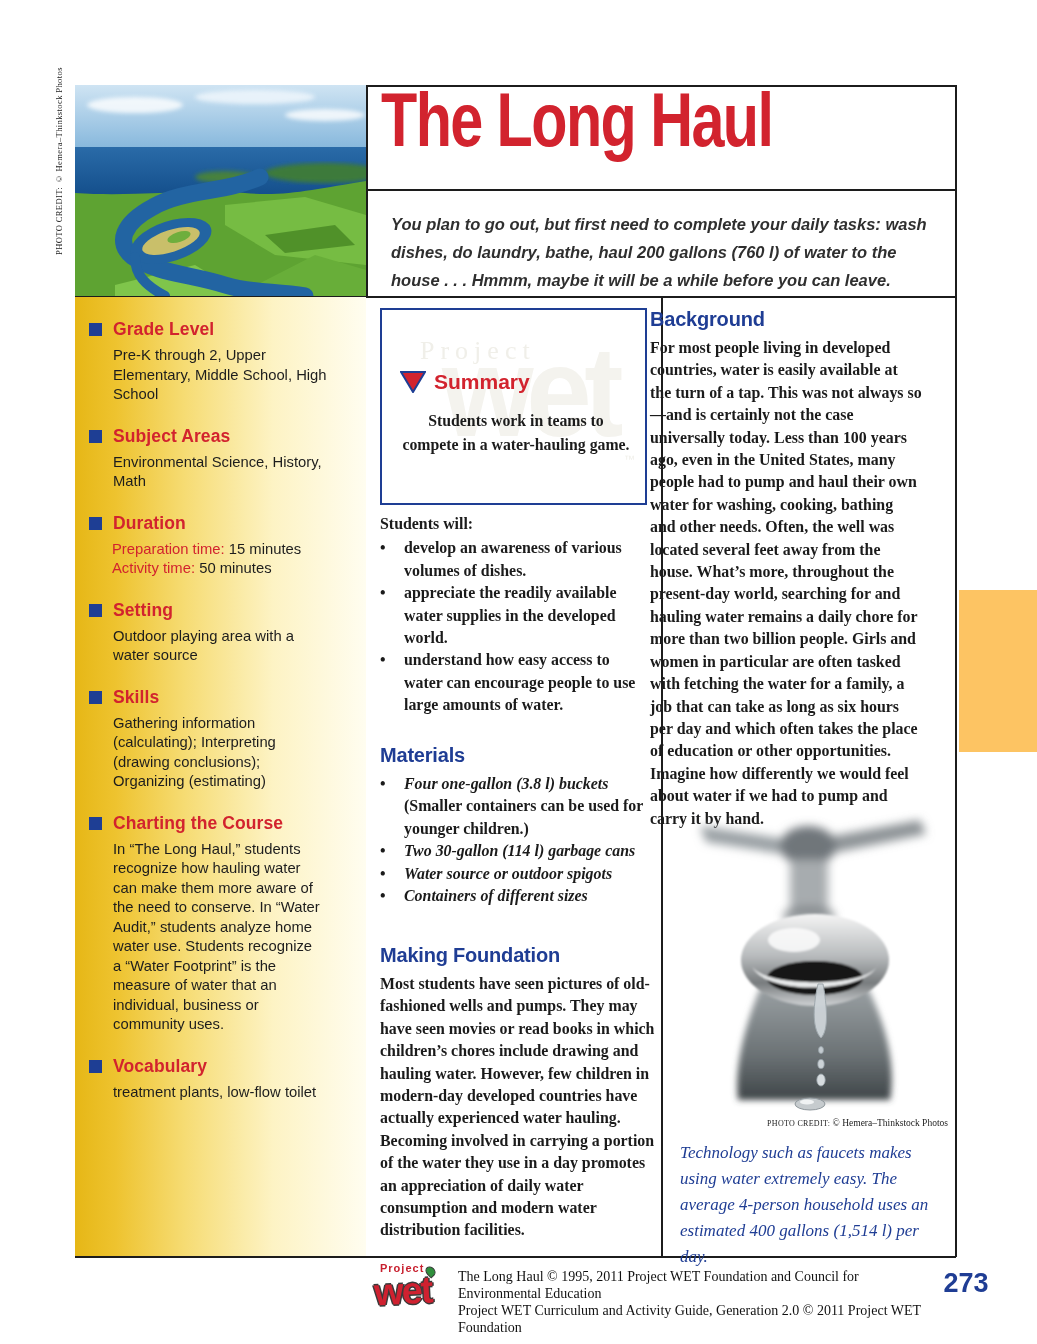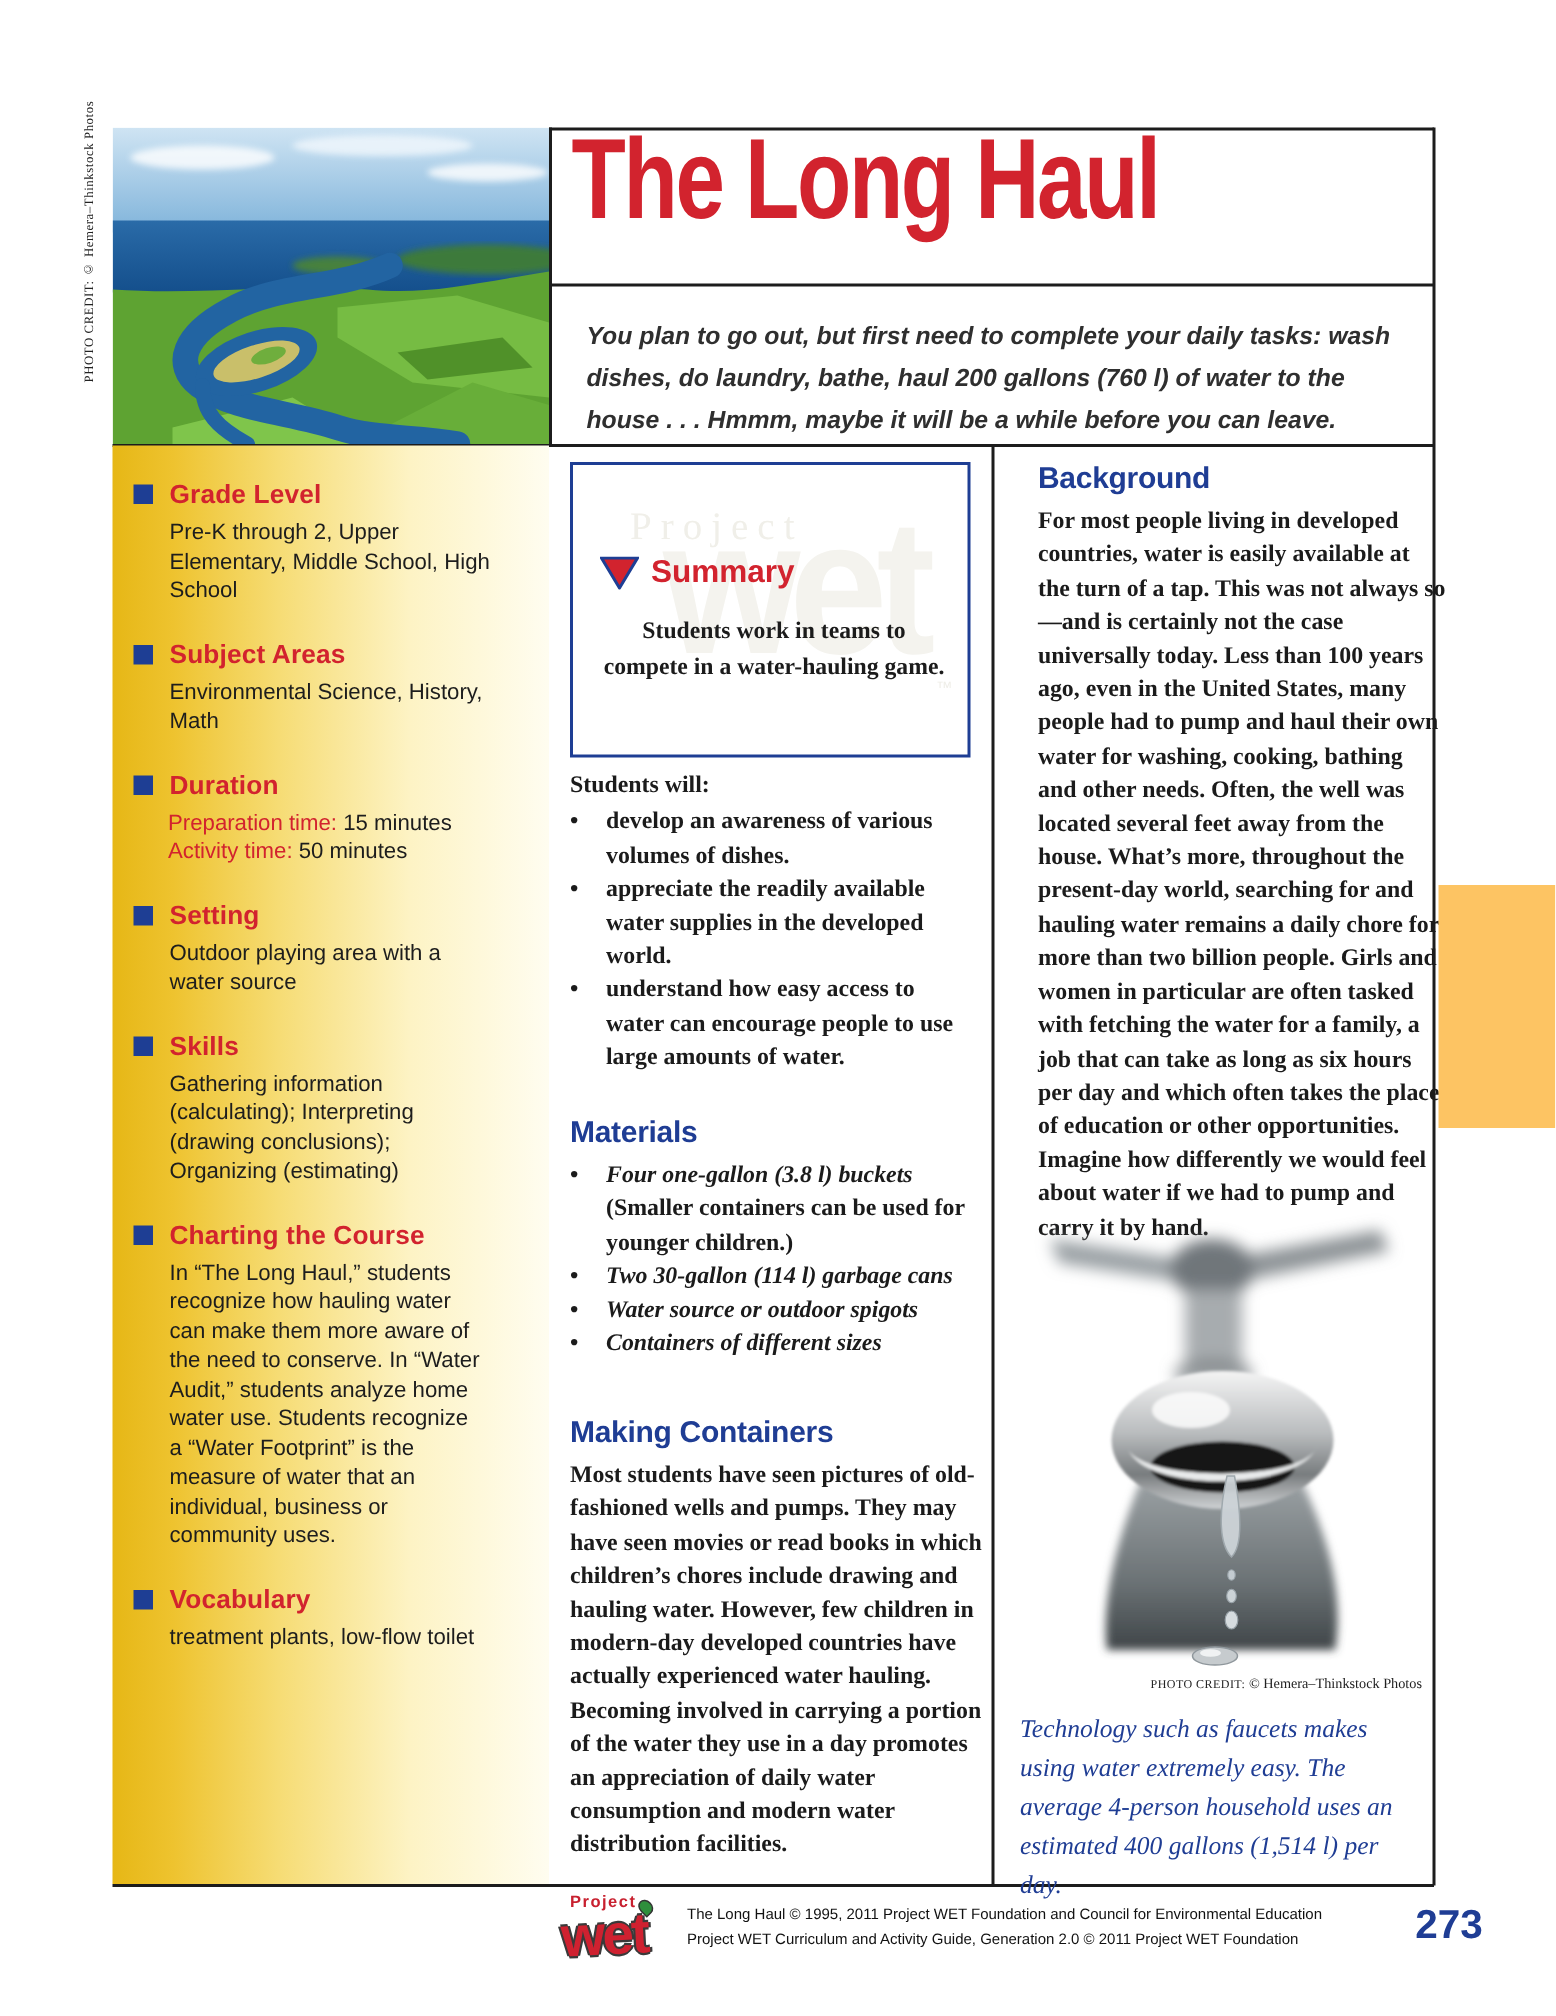--- a/index.html
+++ b/index.html
@@ -81,21 +81,21 @@
   .sum-head { position: absolute; left: 18px; top: 60px; display: flex; align-items: center; }
   .sum-title { color: #d2232e; font-size: 21px; font-weight: bold; margin-left: 8px; }
   .sum-body {
     position: absolute; left: 20px; top: 99px; width: 228px;
     font-weight: bold; font-size: 15.8px; line-height: 24px; text-align: center;
   }
 
   .objectives { left: 380px; top: 513px; width: 272px; }
   .materials  { left: 380px; top: 744px; width: 276px; }
   .making     { left: 380px; top: 944px; width: 278px; }
-  .bg-col     { left: 692px; top: 308px; width: 272px; }
+  .bg-col     { left: 650px; top: 308px; width: 272px; }
 
   .body-text { font-size: 15.9px; line-height: 22.4px; }
   .bullets { margin-top: 2px; }
   .b-row { display: flex; font-size: 15.9px; line-height: 22.4px; }
   .b-dot { flex: 0 0 24px; }
   .b-txt { flex: 1; }
   .ital { font-style: italic; }
 
   
   .faucet { left: 682px; top: 788px; width: 266px; height: 326px; }
@@ -123,21 +123,21 @@
     position: absolute; left: 0px; top: 8px;
     color: #cf2130; font-weight: 900; font-size: 38px; letter-spacing: -2px;
     text-shadow: -1.5px 0 #3a3a3a, 1.5px 0 #3a3a3a, 0 -1.5px #3a3a3a, 0 1.5px #3a3a3a;
     transform: rotate(-3deg);
   }
   .wet-logo .ld {
     position: absolute; left: 52px; top: 4px; width: 9px; height: 11px;
     background: #2f8f3c; border-radius: 50% 50% 50% 0; transform: rotate(-45deg);
     border: 1px solid #333;
   }
-  .foot-text { left: 458px; top: 1268px; width: 470px; font-size: 10px; line-height: 17px; color: #111; }
+  .foot-text { left: 458px; top: 1268px; width: 470px; font-size: 14px; line-height: 17px; color: #111; font-family: Liberation Serif, serif; }
   .page-num { left: 930px; top: 1268px; width: 72px; text-align: center; color: #1f3d94; font-size: 27px; font-weight: bold; }
 </style>
 </head>
 <body>
 
 <div class="page">
 
   <div class="vcredit">PHOTO CREDIT: © Hemera–Thinkstock Photos</div>
 
   <div class="abs hero">
@@ -307,21 +307,21 @@
         <span class="b-txt"><span class="ital">Water source or outdoor spigots</span><span></span></span>
       </div>
       <div class="b-row">
         <span class="b-dot">•</span>
         <span class="b-txt"><span class="ital">Containers of different sizes</span><span></span></span>
       </div>
     </div>
   </div>
 
   <div class="abs making">
-    <div class="col-head">Making Containers</div>
+    <div class="col-head">Making Foundation</div>
     <p class="serif body-text">Most students have seen pictures of old-fashioned wells and pumps. They may have seen movies or read books in which children’s chores include drawing and hauling water. However, few children in modern-day developed countries have actually experienced water hauling. Becoming involved in carrying a portion of the water they use in a day promotes an appreciation of daily water consumption and modern water distribution facilities.</p>
   </div>
 
   <div class="abs bg-col">
     <div class="col-head">Background</div>
     <p class="serif body-text">For most people living in developed countries, water is easily available at the turn of a tap. This was not always so—and is certainly not the case universally today. Less than 100 years ago, even in the United States, many people had to pump and haul their own water for washing, cooking, bathing and other needs. Often, the well was located several feet away from the house. What’s more, throughout the present-day world, searching for and hauling water remains a daily chore for more than two billion people. Girls and women in particular are often tasked with fetching the water for a family, a job that can take as long as six hours per day and which often takes the place of education or other opportunities. Imagine how differently we would feel about water if we had to pump and carry it by hand.</p>
   </div>
 
   <div class="abs faucet">
     <svg width="266" height="326" viewBox="0 0 266 326">

